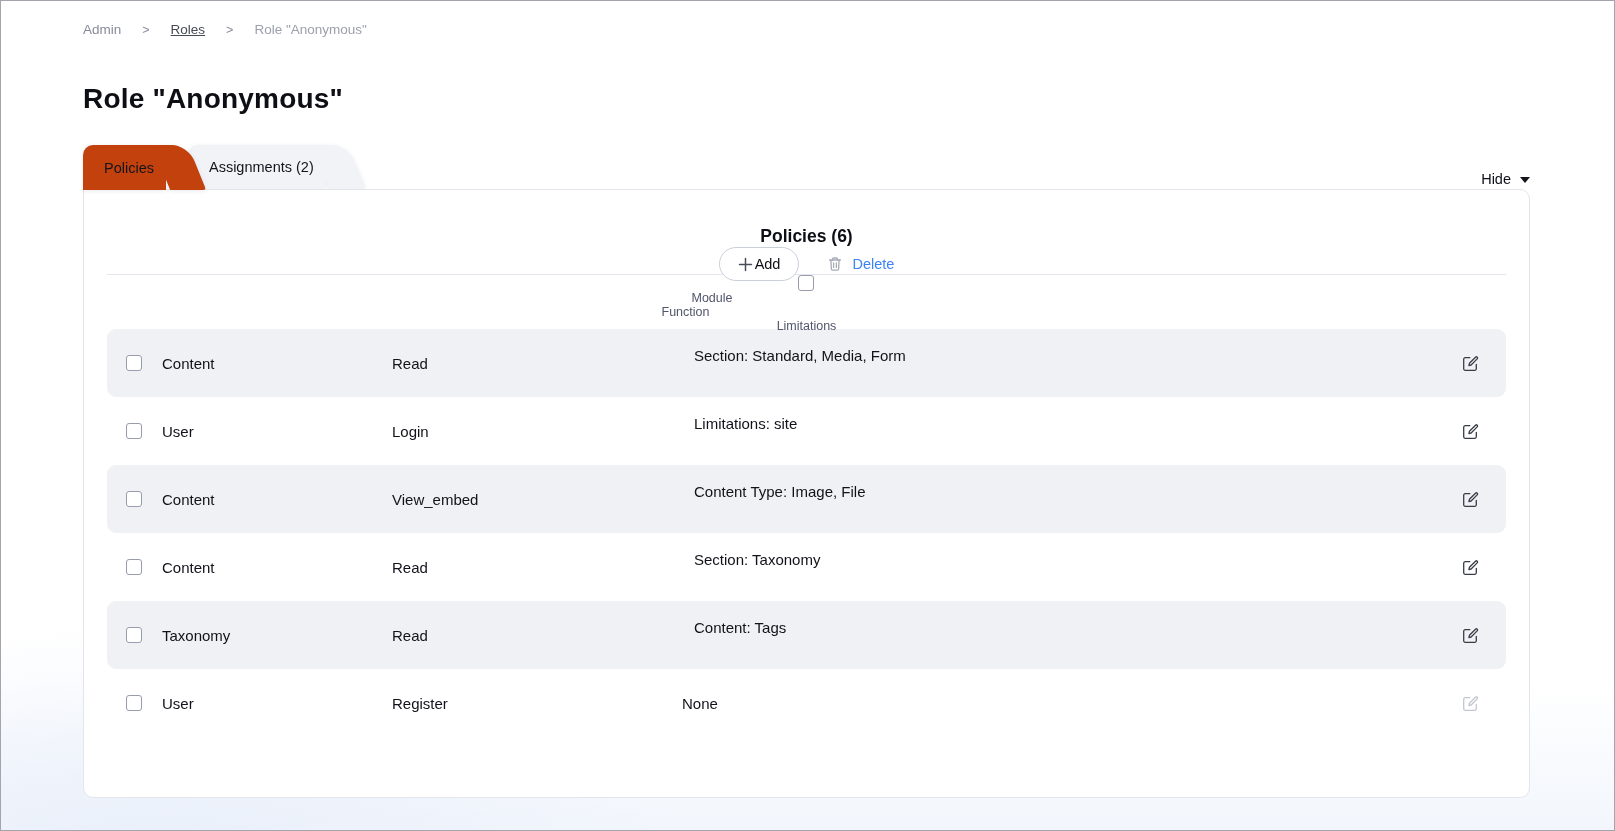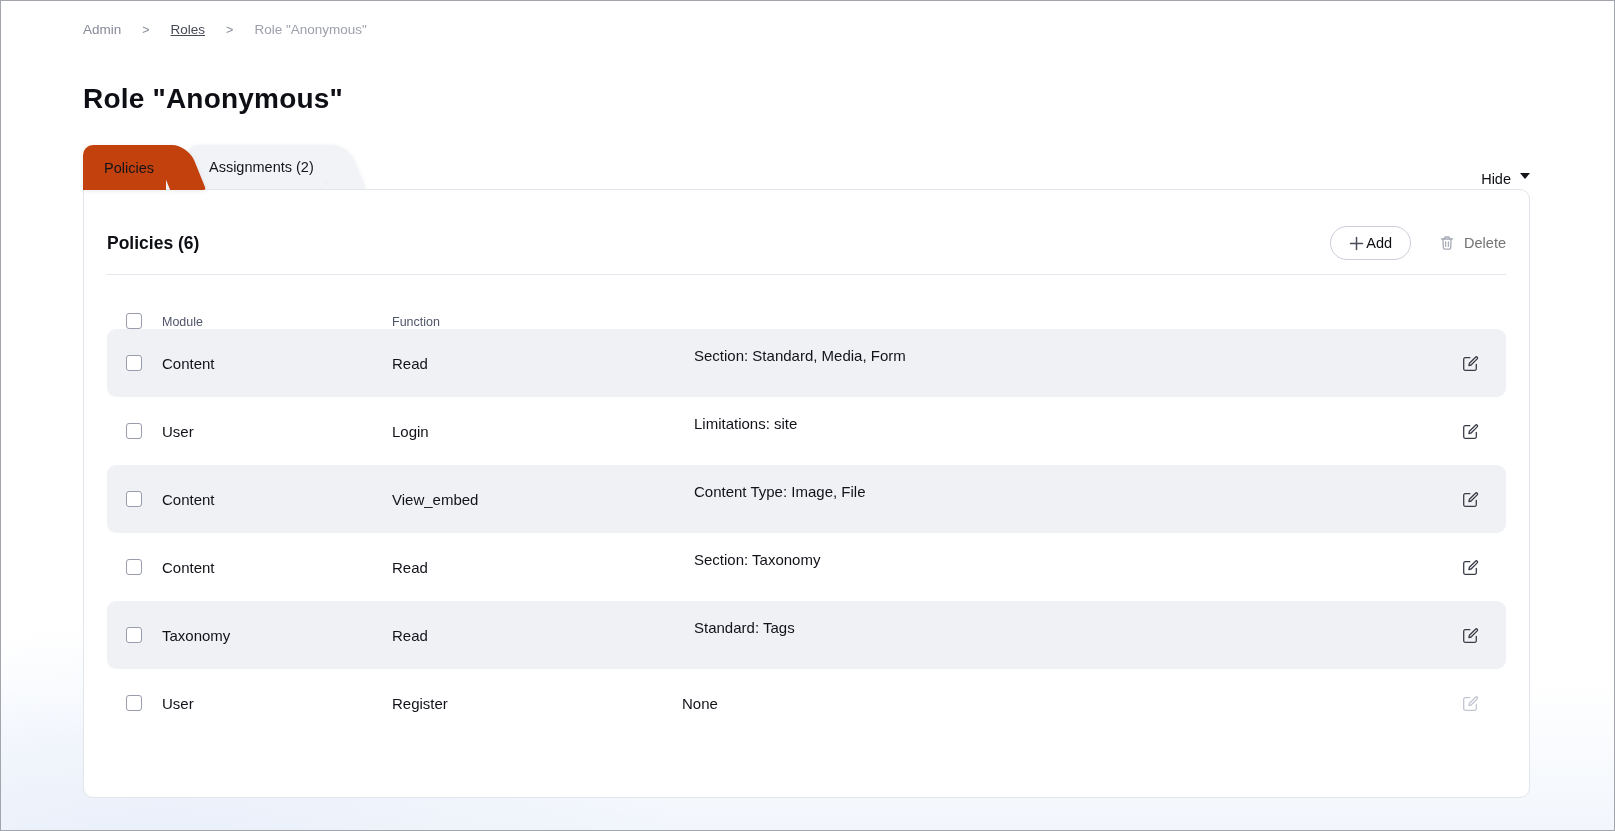--- a/index.html
+++ b/index.html
@@ -36,49 +36,49 @@
   .tab::after {
     content: ''; position: absolute; top: 0; right: -22px; width: 36px; height: 100%;
     background: inherit; transform: skewX(22deg); transform-origin: top left;
     border-top-right-radius: 16px; border-bottom-right-radius: 3px;
   }
   .tab.active { background: #c2410c; z-index: 3; height: 45px; margin-bottom: -1px; }
   .tab.inactive { background: #f2f3f7; z-index: 1; margin-left: 22px; }
 
   .hide-toggle {
     margin-left: auto; align-self: center; margin-top: 24px;
-    display: flex; gap: 9px;
+    display: flex; align-items: center; gap: 9px;
     background: none; border: none; font-family: inherit;
     font-size: 14.5px; color: #0f1016; cursor: pointer;
   }
   .caret-down { width: 0; height: 0; border-left: 5px solid transparent; border-right: 5px solid transparent; border-top: 6px solid #14151c; margin-top: 2px; }
 
   
   .card {
     position: relative; z-index: 2;
     background: #ffffff; border: 1px solid #e3e5ed;
     border-radius: 0 10px 10px 10px;
     padding: 36px 23px 60px 23px;
   }
-  .panel-header { display: flex; align-items: center; justify-content: space-between; height: 34px; }
+  .panel-header { display: flex; align-items: center; justify-content: space-between; height: 34px; flex-direction: column; }
   .panel-title { font-size: 17.5px; font-weight: bold; color: #0e0f14; }
   .panel-actions { display: flex; align-items: center; gap: 28px; }
   .add-btn {
     display: flex; align-items: center; gap: 2px; height: 34px; padding: 0 18px;
     background: #fff; border: 1px solid #cbcfdb; border-radius: 17px;
     font-family: inherit; font-size: 14.5px; color: #0e0f14; cursor: pointer;
   }
   .delete-btn {
     display: flex; align-items: center; gap: 9px; background: none; border: none;
-    font-family: inherit; font-size: 14.5px; color: #737373; cursor: default; padding: 0; text-align: right;
+    font-family: inherit; font-size: 14.5px; color: #3b82f6; cursor: default; padding: 0; text-align: right;
   }
   .divider { margin-top: 14px; border-top: 1px solid #e4e6ee; }
 
   
-  .thead { display: flex; align-items: flex-end; height: 54px; font-size: 12.5px; color: #50556a; }
+  .thead { display: flex; align-items: center; height: 54px; font-size: 12.5px; color: #50556a; flex-direction: column; }
   .trow { display: flex; align-items: center; height: 68px; border-radius: 9px; font-size: 15px; color: #121319; }
   .trow.shaded { background: #f0f1f4; }
   .col-check { width: 55px; display: flex; align-items: center; }
   .col-check .cb { margin-left: 19px; }
   .cb {
     appearance: none; -webkit-appearance: none; width: 16px; height: 16px;
     border: 1px solid #989cac; border-radius: 3px; background: #fff; cursor: pointer;
   }
   .col-module { width: 230px; }
   .col-function { width: 290px; }
@@ -145,20 +145,21 @@
     </div>
 
     <div class="divider"></div>
 
     <div class="thead">
       <div class="col-check">
         <input type="checkbox" class="cb" style="">
       </div>
       <div class="col-module">Module</div>
       <div class="col-function">Function</div>
+      <div class="col-limitations">Limitations</div>
       <div class="col-edit"></div>
     </div>
 
     <div>
         <div class="trow shaded">
     <div class="col-check">
       <input type="checkbox" class="cb" style="">
     </div>
     <div class="col-module">Content</div>
     <div class="col-function">Read</div>
@@ -227,21 +228,21 @@
         </span>
       </button>
     </div>
   </div>
         <div class="trow shaded">
     <div class="col-check">
       <input type="checkbox" class="cb" style="">
     </div>
     <div class="col-module">Taxonomy</div>
     <div class="col-function">Read</div>
-    <div class="col-limitations lifted">Standard: Tags</div>
+    <div class="col-limitations lifted">Content: Tags</div>
     <div class="col-edit">
       <button class="edit-btn">
         <span class="icon">
           <svg width="17" height="17" viewBox="0 0 17 17" fill="none" stroke="currentColor" stroke-width="1.3" stroke-linecap="round" stroke-linejoin="round">
             <path d="M14.3 9.3v4.5a1.5 1.5 0 0 1-1.5 1.5H3.2a1.5 1.5 0 0 1-1.5-1.5V4.2a1.5 1.5 0 0 1 1.5-1.5h4.6"></path>
             <path d="M6.9 10.6l.5-2.3 6.1-6.1a1.2 1.2 0 0 1 1.7 1.7L9.1 10l-2.2.6z"></path>
           </svg>
         </span>
       </button>
     </div>

